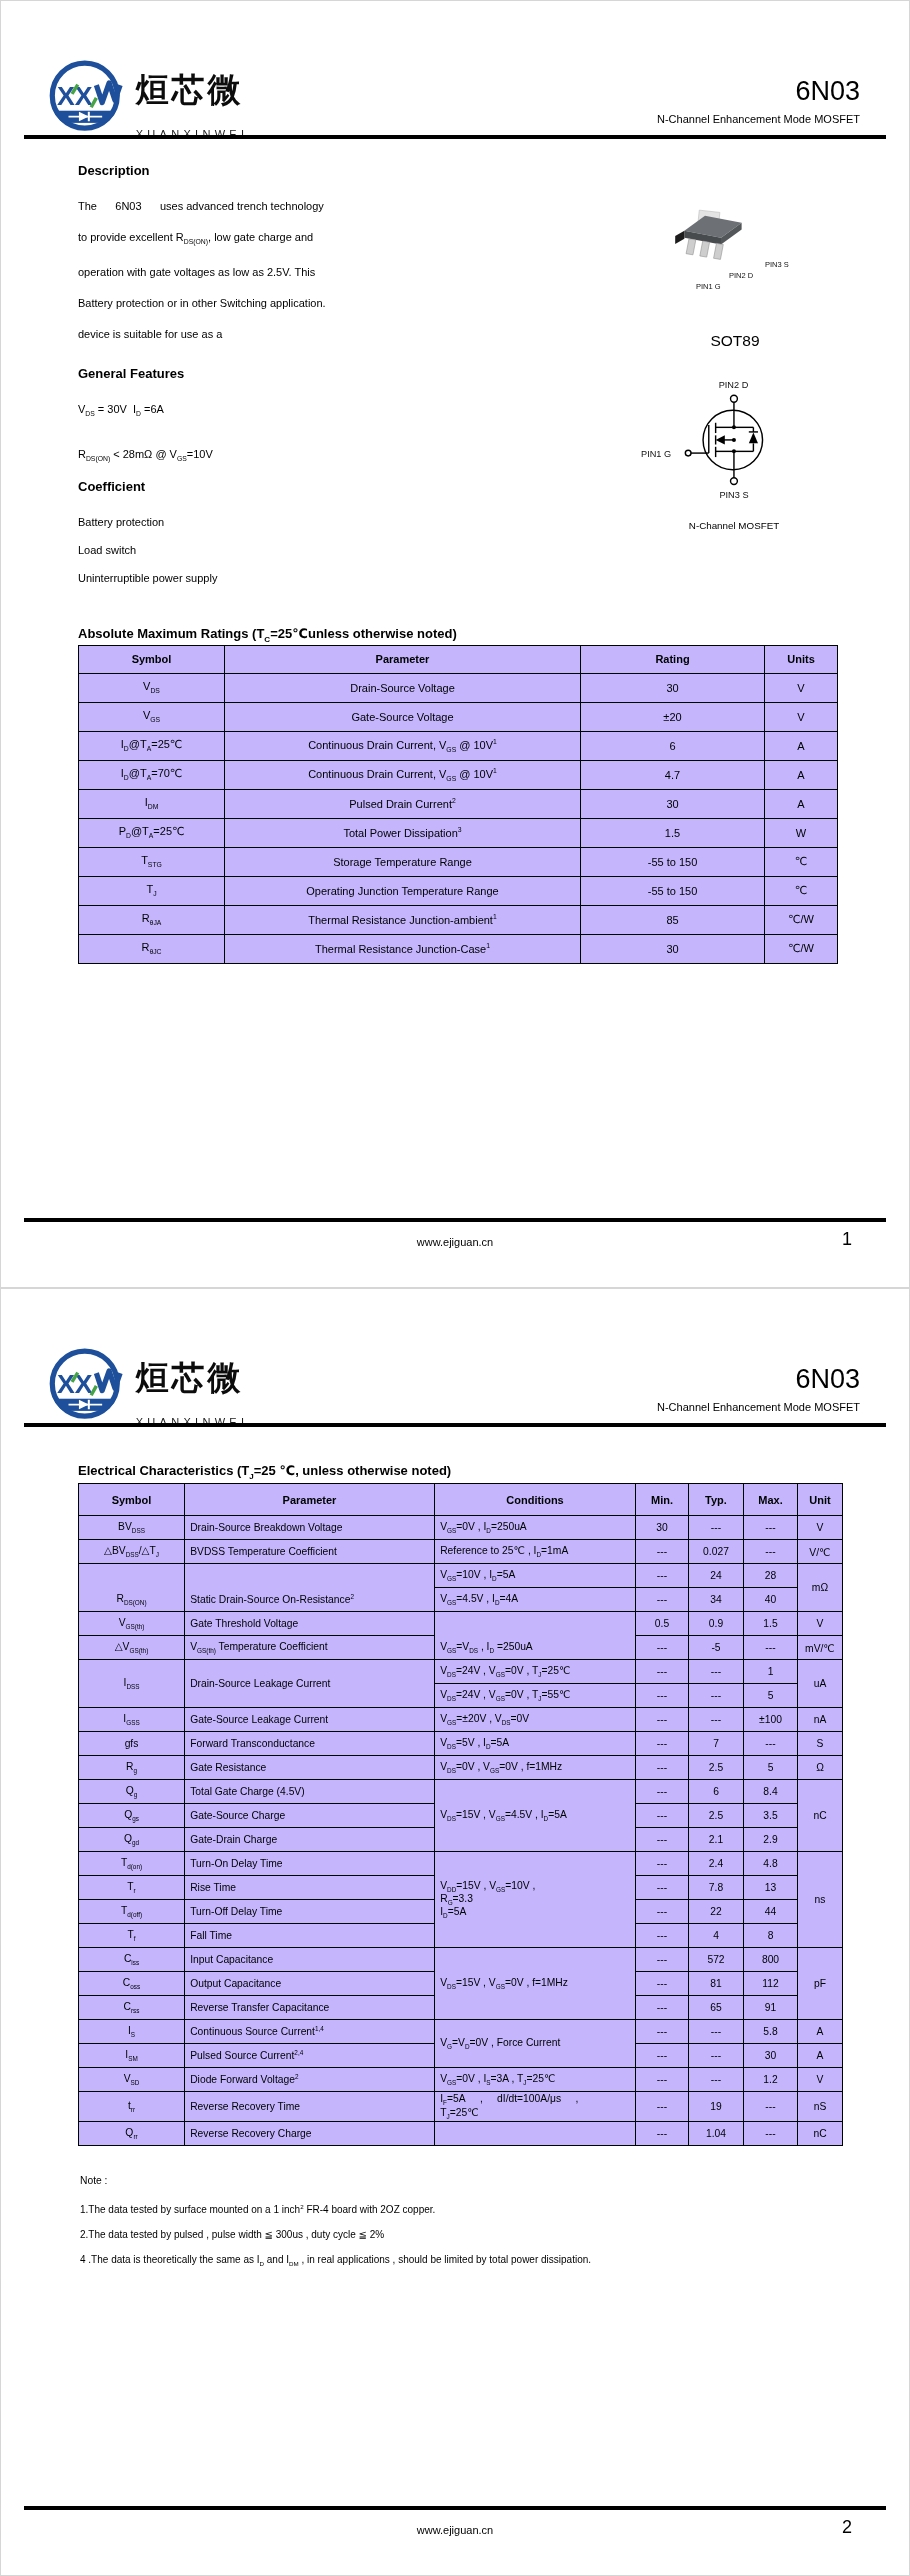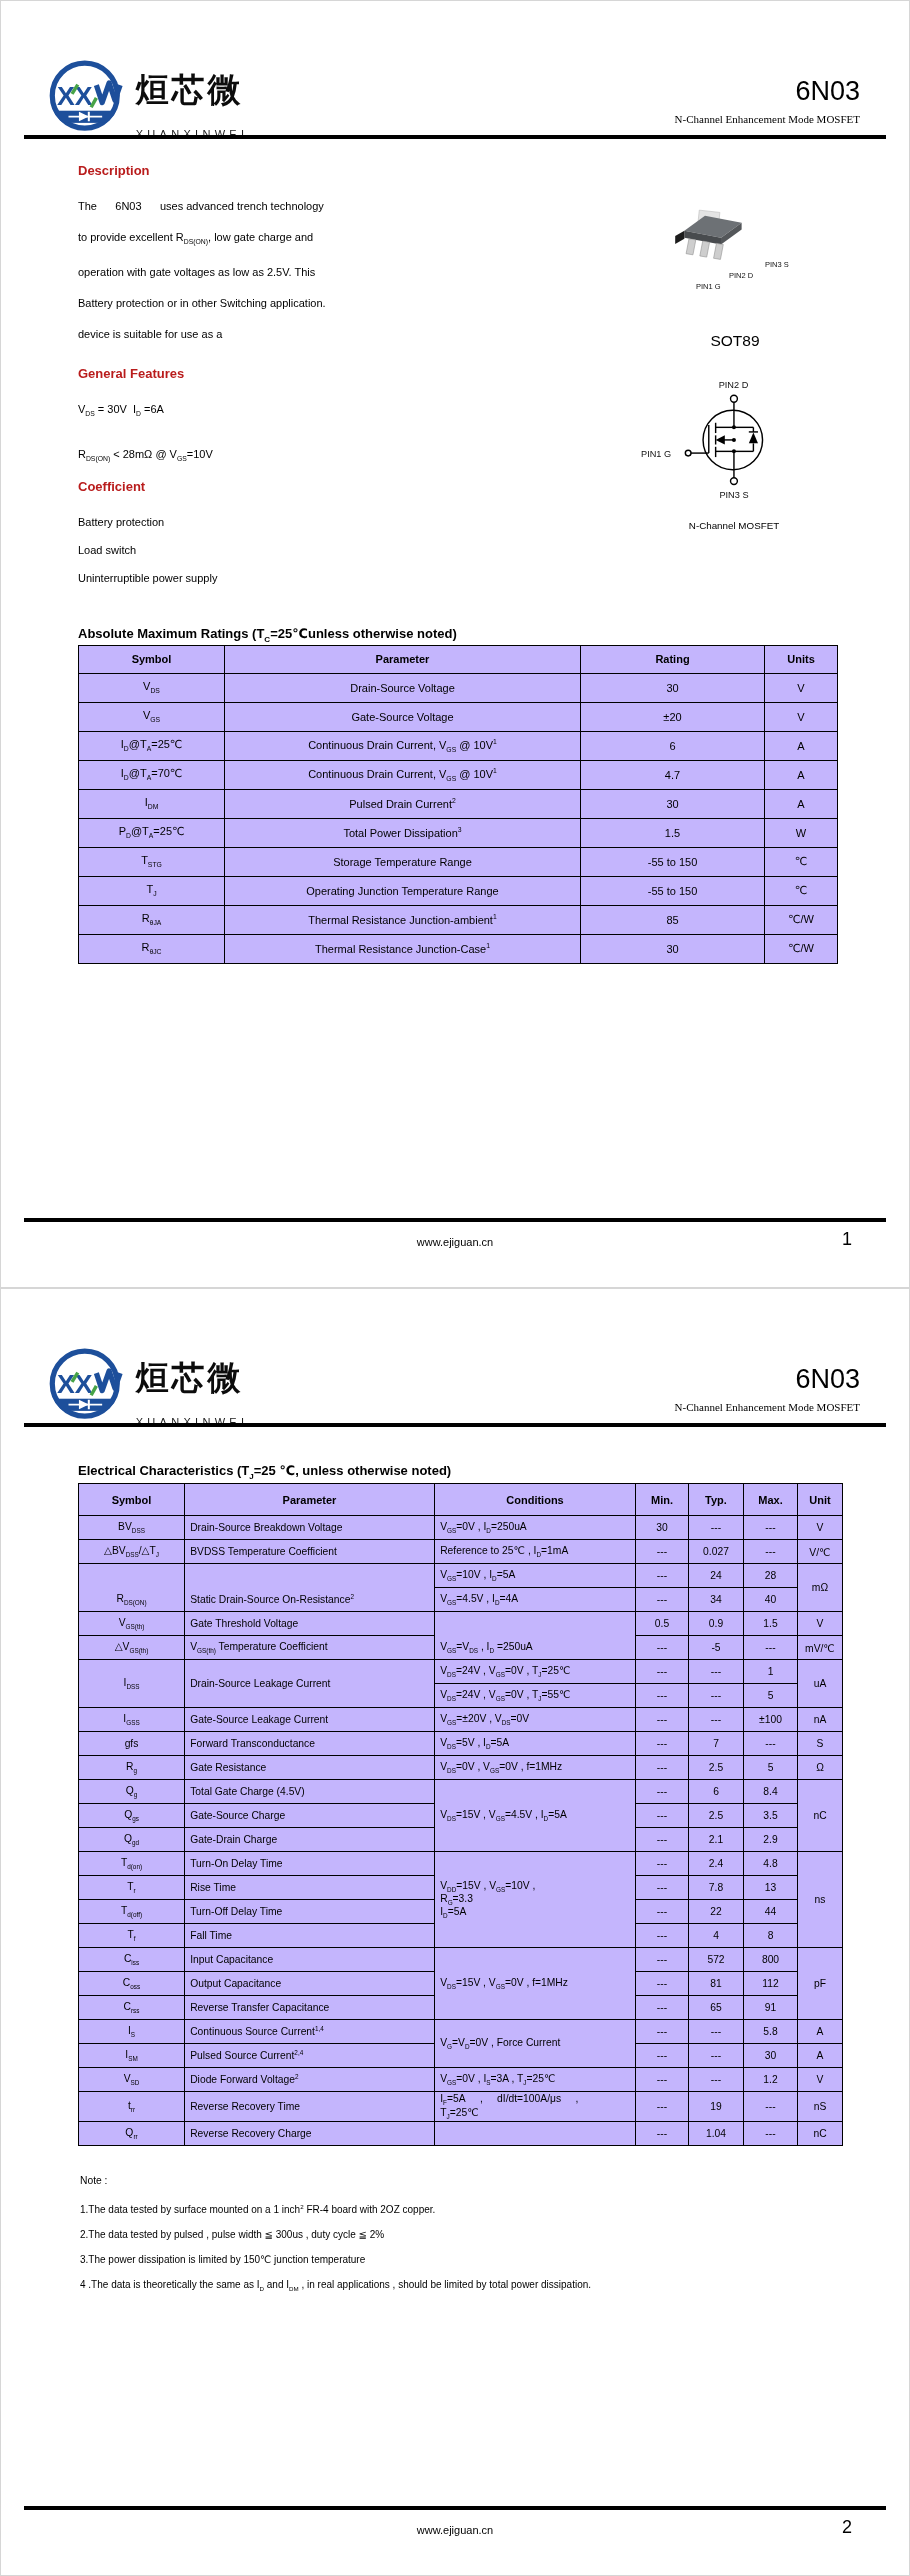--- a/index.html
+++ b/index.html
@@ -20,25 +20,25 @@
   sub { font-size: 62%; }
   sup { font-size: 62%; }
 
   
   .logo-block { position: absolute; left: 42px; top: 56px; display: flex; align-items: flex-start; }
   .logo-mark { width: 87px; height: 79px; }
   .logo-texts { margin-left: 5.7px; margin-top: 16px; }
   .logo-cn { font-size: 33px; font-weight: bold; letter-spacing: 2.9px; color: #0c0c0c; line-height: 1.0; }
   .logo-en { font-size: 11px; letter-spacing: 4.3px; color: #1a1a1a; margin-top: 22px; }
   .part-number { position: absolute; right: 49px; top: 75px; font-size: 27px; color: #000; }
-  .part-subtitle { position: absolute; right: 49px; top: 112px; font-size: 11px; color: #000; font-family: Liberation Serif, serif; }
+  .part-subtitle { position: absolute; right: 49px; top: 112px; font-size: 11px; color: #000; }
   .header-rule { position: absolute; left: 23px; right: 23px; top: 134px; height: 4px; background: #000; }
 
   
-  .section-heading { font-size: 13px; font-weight: bold; color: #b91c1c; }
+  .section-heading { font-size: 13px; font-weight: bold; color: #000000; }
   .desc-block { position: absolute; left: 77px; top: 162px; width: 379px; }
   .desc-lines { margin-top: 12.6px; }
   .desc-line { font-size: 11px; line-height: 31px; white-space: nowrap; }
   .features-block { position: absolute; left: 77px; top: 365px; width: 379px; }
   .features-lines { margin-top: 8px; }
   .feature-line { font-size: 11px; line-height: 40px; white-space: nowrap; }
   .application-block { position: absolute; left: 77px; top: 478px; width: 379px; }
   .application-items { margin-top: 13.8px; }
   .application-item { font-size: 11px; line-height: 28px; white-space: nowrap; }
 
@@ -549,21 +549,20 @@
           <td>nC</td>
         </tr>
       </tbody>
     </table>
 
   <div class="notes-block">
     <div class="notes-heading">Note :</div>
     <div class="notes-items">
         <div class="note-line">1.The data tested by surface mounted on a 1 inch<sup>2</sup> FR-4 board with 2OZ copper.</div>
         <div class="note-line">2.The data tested by pulsed , pulse width ≦ 300us , duty cycle ≦ 2%</div>
-        <div class="note-line">3.The power dissipation is limited by 150℃ junction temperature</div>
         <div class="note-line">4 .The data is theoretically the same as I<sub>D</sub> and I<sub>DM</sub> , in real applications , should be limited by total power dissipation.</div>
       </div>
   </div>
 
   <div class="footer-rule"></div>
   <div class="footer-url">www.ejiguan.cn</div>
   <div class="footer-page">2</div>
 </div>
 
 

